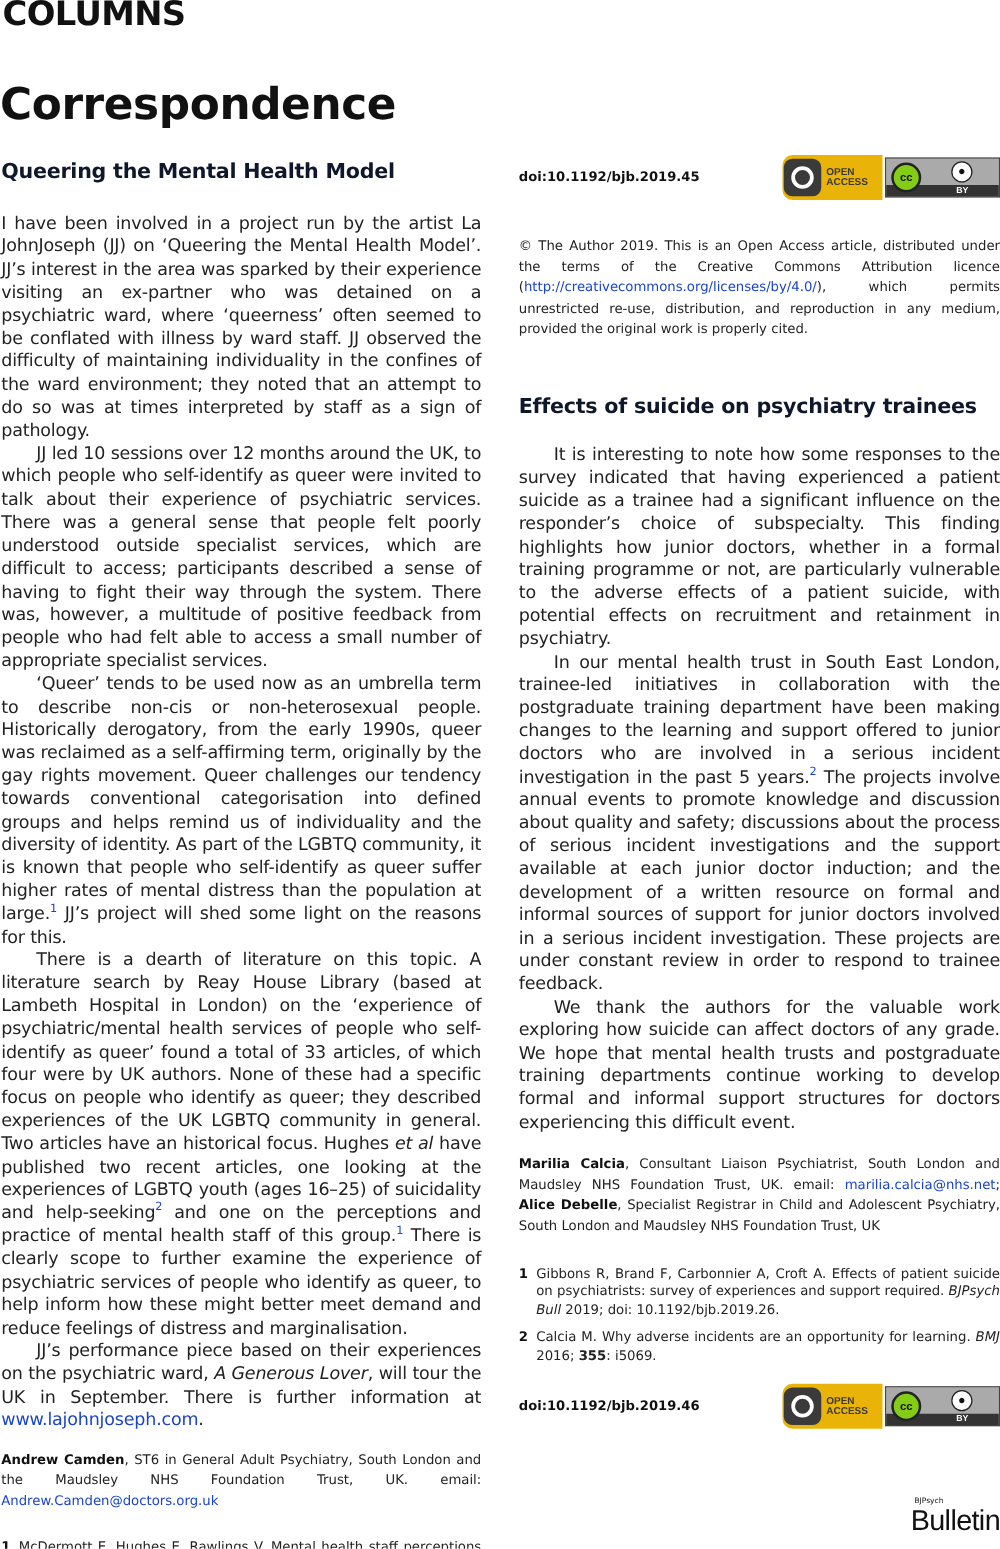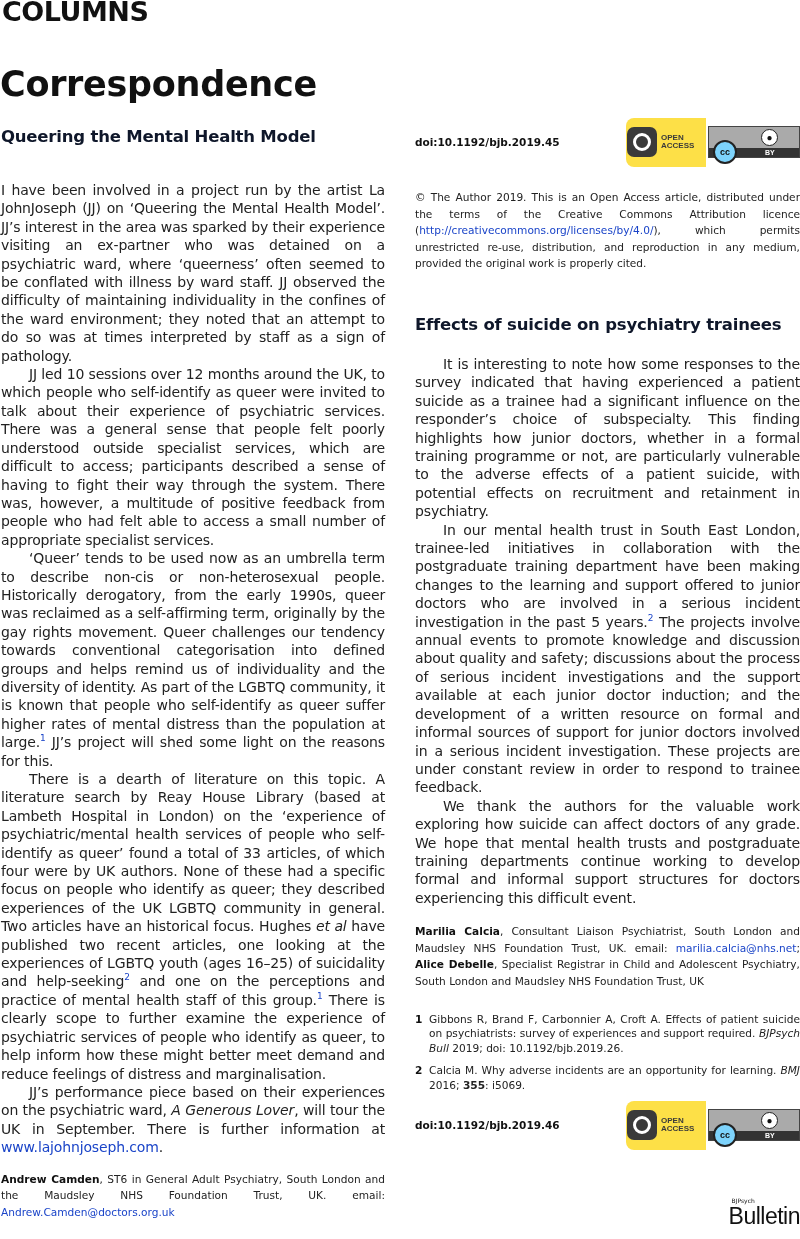--- a/index.html
+++ b/index.html
@@ -19,46 +19,46 @@
   a, .link { color: #1a44c8; text-decoration: none; }
   .sig { font-size: 10.6px; line-height: 16.6px; text-align: justify; color: #222; }
   .sig b { color: #111; }
   .refs { font-size: 10.6px; line-height: 14.5px; color: #222; }
   .ref { display: flex; margin-bottom: 8px; }
   .ref-num { width: 14px; flex: none; font-weight: bold; color: #111; }
   .ref-text { flex: 1; text-align: justify; }
   .doi-row { display: flex; align-items: center; justify-content: space-between; height: 34px; gap: 13px; }
   .doi { font-size: 10.5px; font-weight: bold; color: #111; }
   .badges { display: flex; align-items: center; height: 34px; }
-  .oa-badge { width: 80px; height: 49px; background: #fde047; border-radius: 8px 0 0 8px; display: flex; align-items: center; }
+  .oa-badge { width: 80px; height: 36px; background: #eab308; border-radius: 8px 0 0 8px; display: flex; align-items: center; }
   .oa-circle { width: 30px; height: 30px; background: #3a3a3a; border-radius: 7px; display: flex; align-items: center; justify-content: center; margin-left: 1px; }
   .oa-circle span { width: 18px; height: 18px; border: 3px solid #fff; border-radius: 50%; background: #3a3a3a; box-sizing: border-box; display: block; }
   .oa-text { font-size: 8px; font-weight: bold; color: #3a3a3a; line-height: 8px; margin-left: 4px; font-family: "Liberation Sans", sans-serif; }
   .cc-badge { width: 92px; height: 32px; margin-left: 2px; background: #aaaaaa; border: 1px solid #444; box-sizing: border-box; position: relative; }
   .cc-top { position: absolute; left: 0; top: 0; width: 100%; height: 22px; background: #aaaaaa; }
   .cc-bottom { position: absolute; left: 0; bottom: 0; width: 100%; height: 9px; background: #333; }
-  .cc-circle { position: absolute; left: 4px; top: 13px; width: 24px; height: 24px; border-radius: 50%; background: #7dd3fc; border: 2px solid #222; box-sizing: border-box; font-size: 9px; font-weight: bold; display: flex; align-items: center; justify-content: center; font-family: "Liberation Sans", sans-serif; color: #111; }
+  .cc-circle { position: absolute; left: 4px; top: 3px; width: 24px; height: 24px; border-radius: 50%; background: #84cc16; border: 2px solid #222; box-sizing: border-box; font-size: 9px; font-weight: bold; display: flex; align-items: center; justify-content: center; font-family: "Liberation Sans", sans-serif; color: #111; }
   .by-circle { position: absolute; left: 52px; top: 2px; width: 17px; height: 17px; border-radius: 50%; background: #fff; border: 1.5px solid #222; box-sizing: border-box; display: flex; align-items: center; justify-content: center; font-size: 10px; color: #111; font-weight: bold; font-family: "Liberation Sans", sans-serif; }
   .by-text { position: absolute; left: 56px; bottom: 0px; font-size: 7px; color: #fff; font-weight: bold; line-height: 9px; font-family: "Liberation Sans", sans-serif; }
   .license { font-size: 10.6px; line-height: 16.6px; color: #222; text-align: justify; }
   .page-num { left: 0px; top: 1200px; font-size: 33px; font-weight: normal; color: #111; letter-spacing: -1px; font-family: "Liberation Sans", sans-serif; margin-top: 38px; }
   .journal-logo { right: 0px; top: 1198px; text-align: left; }
   .journal-small { font-size: 6px; color: #111; line-height: 6px; margin-left: 3px; }
   .journal-big { font-size: 23px; color: #111; line-height: 24px; font-family: "Liberation Sans", sans-serif; letter-spacing: -0.5px; }
 </style>
 </head>
 <body>
 
 <div class="abs section-label">COLUMNS</div>
 <h1 class="abs page-title" style="margin:0;">Correspondence</h1>
 
 <div class="col col-left">
   <h2 class="art-title">Queering the Mental Health Model</h2>
 
-  <div class="body-text" style="margin-top:32px;">
+  <div class="body-text" style="margin-top:21px;">
     <p>I have been involved in a project run by the artist La JohnJoseph (JJ) on ‘Queering the Mental Health Model’. JJ’s interest in the area was sparked by their experience visiting an ex-partner who was detained on a psychiatric ward, where ‘queerness’ often seemed to be conflated with illness by ward staff. JJ observed the difficulty of maintaining individuality in the confines of the ward environment; they noted that an attempt to do so was at times interpreted by staff as a sign of pathology.</p>
     <p class="indent">JJ led 10 sessions over 12 months around the UK, to which people who self-identify as queer were invited to talk about their experience of psychiatric services. There was a general sense that people felt poorly understood outside specialist services, which are difficult to access; participants described a sense of having to fight their way through the system. There was, however, a multitude of positive feedback from people who had felt able to access a small number of appropriate specialist services.</p>
     <p class="indent"><span>‘Queer’ tends to be used now as an umbrella term to describe non-cis or non-heterosexual people. Historically derogatory, from the early 1990s, queer was reclaimed as a self-affirming term, originally by the gay rights movement. Queer challenges our tendency towards conventional categorisation into defined groups and helps remind us of individuality and the diversity of identity. As part of the LGBTQ community, it is known that people who self-identify as queer suffer higher rates of mental distress than the population at large.</span><sup>1</sup><span> JJ’s project will shed some light on the reasons for this.</span></p>
     <p class="indent"><span>There is a dearth of literature on this topic. A literature search by Reay House Library (based at Lambeth Hospital in London) on the ‘experience of psychiatric/mental health services of people who self-identify as queer’ found a total of 33 articles, of which four were by UK authors. None of these had a specific focus on people who identify as queer; they described experiences of the UK LGBTQ community in general. Two articles have an historical focus. Hughes </span><i>et al</i><span> have published two recent articles, one looking at the experiences of LGBTQ youth (ages 16–25) of suicidality and help-seeking</span><sup>2</sup><span> and one on the perceptions and practice of mental health staff of this group.</span><sup>1</sup><span> There is clearly scope to further examine the experience of psychiatric services of people who identify as queer, to help inform how these might better meet demand and reduce feelings of distress and marginalisation.</span></p>
     <p class="indent"><span>JJ’s performance piece based on their experiences on the psychiatric ward, </span><i>A Generous Lover</i><span>, will tour the UK in September. There is further information at </span><a class="link">www.lajohnjoseph.com</a><span>.</span></p>
   </div>
 
   <div class="sig" style="margin-top:14px;">
     <b>Andrew Camden</b><span>, ST6 in General Adult Psychiatry, South London and the Maudsley NHS Foundation Trust, UK. email: </span><a class="link">Andrew.Camden@doctors.org.uk</a>
   </div>

